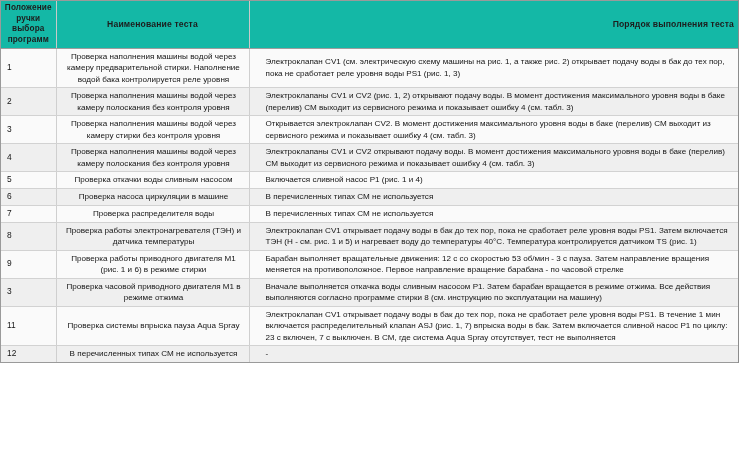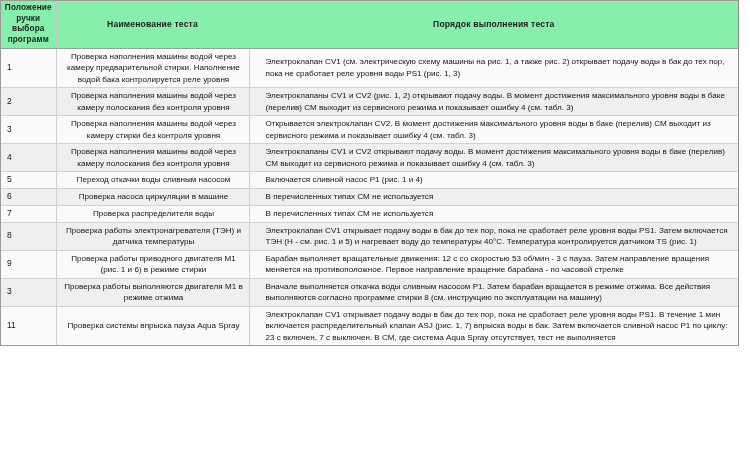--- a/index.html
+++ b/index.html
@@ -24,38 +24,38 @@
   table.service-table {
     border-collapse: collapse;
     width: 100%;
     table-layout: fixed;
   }
   table.service-table col.c-pos   { width: 55px; }
   table.service-table col.c-name  { width: 193px; }
   table.service-table col.c-proc  { width: 489px; }
 
   thead th {
-    background: #86efac;
+    background: #14b8a6;
     border-right: 1px solid #c9c9c9;
     border-bottom: 1px solid #9d9d9d;
     font-size: 8.6px;
     font-weight: bold;
     color: #1d1d1d;
     text-align: center;
     vertical-align: middle;
     padding: 3px 4px;
     line-height: 1.32;
     letter-spacing: .15px;
   }
   thead th.th-pos {
     font-size: 8.2px;
     padding: 2px 1px;
     line-height: 1.3;
   }
-  thead th:last-child { border-right: none; }
+  thead th:last-child { border-right: none; text-align: right; }
 
   tbody td {
     border-right: 1px solid #cfcfcf;
     border-bottom: 1px solid #d2d2d2;
     font-size: 8.1px;
     line-height: 1.42;
     vertical-align: middle;
     padding: 2px 5px 2px 6px;
     color: #141414;
   }
@@ -106,21 +106,21 @@
           <td class="cell-name">Проверка наполнения машины водой через камеру стирки без контроля уровня</td>
           <td class="cell-proc">Открывается электроклапан CV2. В момент достижения максимального уровня воды в баке (перелив) СМ выходит из сервисного режима и показывает ошибку 4 (см. табл. 3)</td>
         </tr>
         <tr class="alt">
           <td class="cell-pos">4</td>
           <td class="cell-name">Проверка наполнения машины водой через камеру полоскания без контроля уровня</td>
           <td class="cell-proc">Электроклапаны CV1 и CV2 открывают подачу воды. В момент достижения максимального уровня воды в баке (перелив) СМ выходит из сервисного режима и показывает ошибку 4 (см. табл. 3)</td>
         </tr>
         <tr class="plain">
           <td class="cell-pos">5</td>
-          <td class="cell-name">Переход откачки воды сливным насосом</td>
+          <td class="cell-name">Проверка откачки воды сливным насосом</td>
           <td class="cell-proc">Включается сливной насос P1 (рис. 1 и 4)</td>
         </tr>
         <tr class="alt">
           <td class="cell-pos">6</td>
           <td class="cell-name">Проверка насоса циркуляции в машине</td>
           <td class="cell-proc">В перечисленных типах СМ не используется</td>
         </tr>
         <tr class="plain">
           <td class="cell-pos">7</td>
           <td class="cell-name">Проверка распределителя воды</td>
@@ -131,23 +131,28 @@
           <td class="cell-name">Проверка работы электронагревателя (ТЭН) и датчика температуры</td>
           <td class="cell-proc">Электроклапан CV1 открывает подачу воды в бак до тех пор, пока не сработает реле уровня воды PS1. Затем включается ТЭН (H - см. рис. 1 и 5) и нагревает воду до температуры 40°C. Температура контролируется датчиком TS (рис. 1)</td>
         </tr>
         <tr class="plain">
           <td class="cell-pos">9</td>
           <td class="cell-name">Проверка работы приводного двигателя M1 (рис. 1 и 6) в режиме стирки</td>
           <td class="cell-proc">Барабан выполняет вращательные движения: 12 с со скоростью 53 об/мин - 3 с пауза. Затем направление вращения меняется на противоположное. Первое направление вращение барабана - по часовой стрелке</td>
         </tr>
         <tr class="alt">
           <td class="cell-pos">3</td>
-          <td class="cell-name">Проверка работы выполняются двигателя M1 в режиме отжима</td>
+          <td class="cell-name">Проверка часовой приводного двигателя M1 в режиме отжима</td>
           <td class="cell-proc">Вначале выполняется откачка воды сливным насосом P1. Затем барабан вращается в режиме отжима. Все действия выполняются согласно программе стирки 8 (см. инструкцию по эксплуатации на машину)</td>
         </tr>
         <tr class="plain">
           <td class="cell-pos">11</td>
           <td class="cell-name">Проверка системы впрыска пауза Aqua Spray</td>
           <td class="cell-proc">Электроклапан CV1 открывает подачу воды в бак до тех пор, пока не сработает реле уровня воды PS1. В течение 1 мин включается распределительный клапан ASJ (рис. 1, 7) впрыска воды в бак. Затем включается сливной насос P1 по циклу: 23 с включен, 7 с выключен. В СМ, где система Aqua Spray отсутствует, тест не выполняется</td>
         </tr>
+        <tr class="alt">
+          <td class="cell-pos">12</td>
+          <td class="cell-name">В перечисленных типах СМ не используется</td>
+          <td class="cell-proc">-</td>
+        </tr>
       </tbody>
   </table>
 </div>
 
 </body></html>

